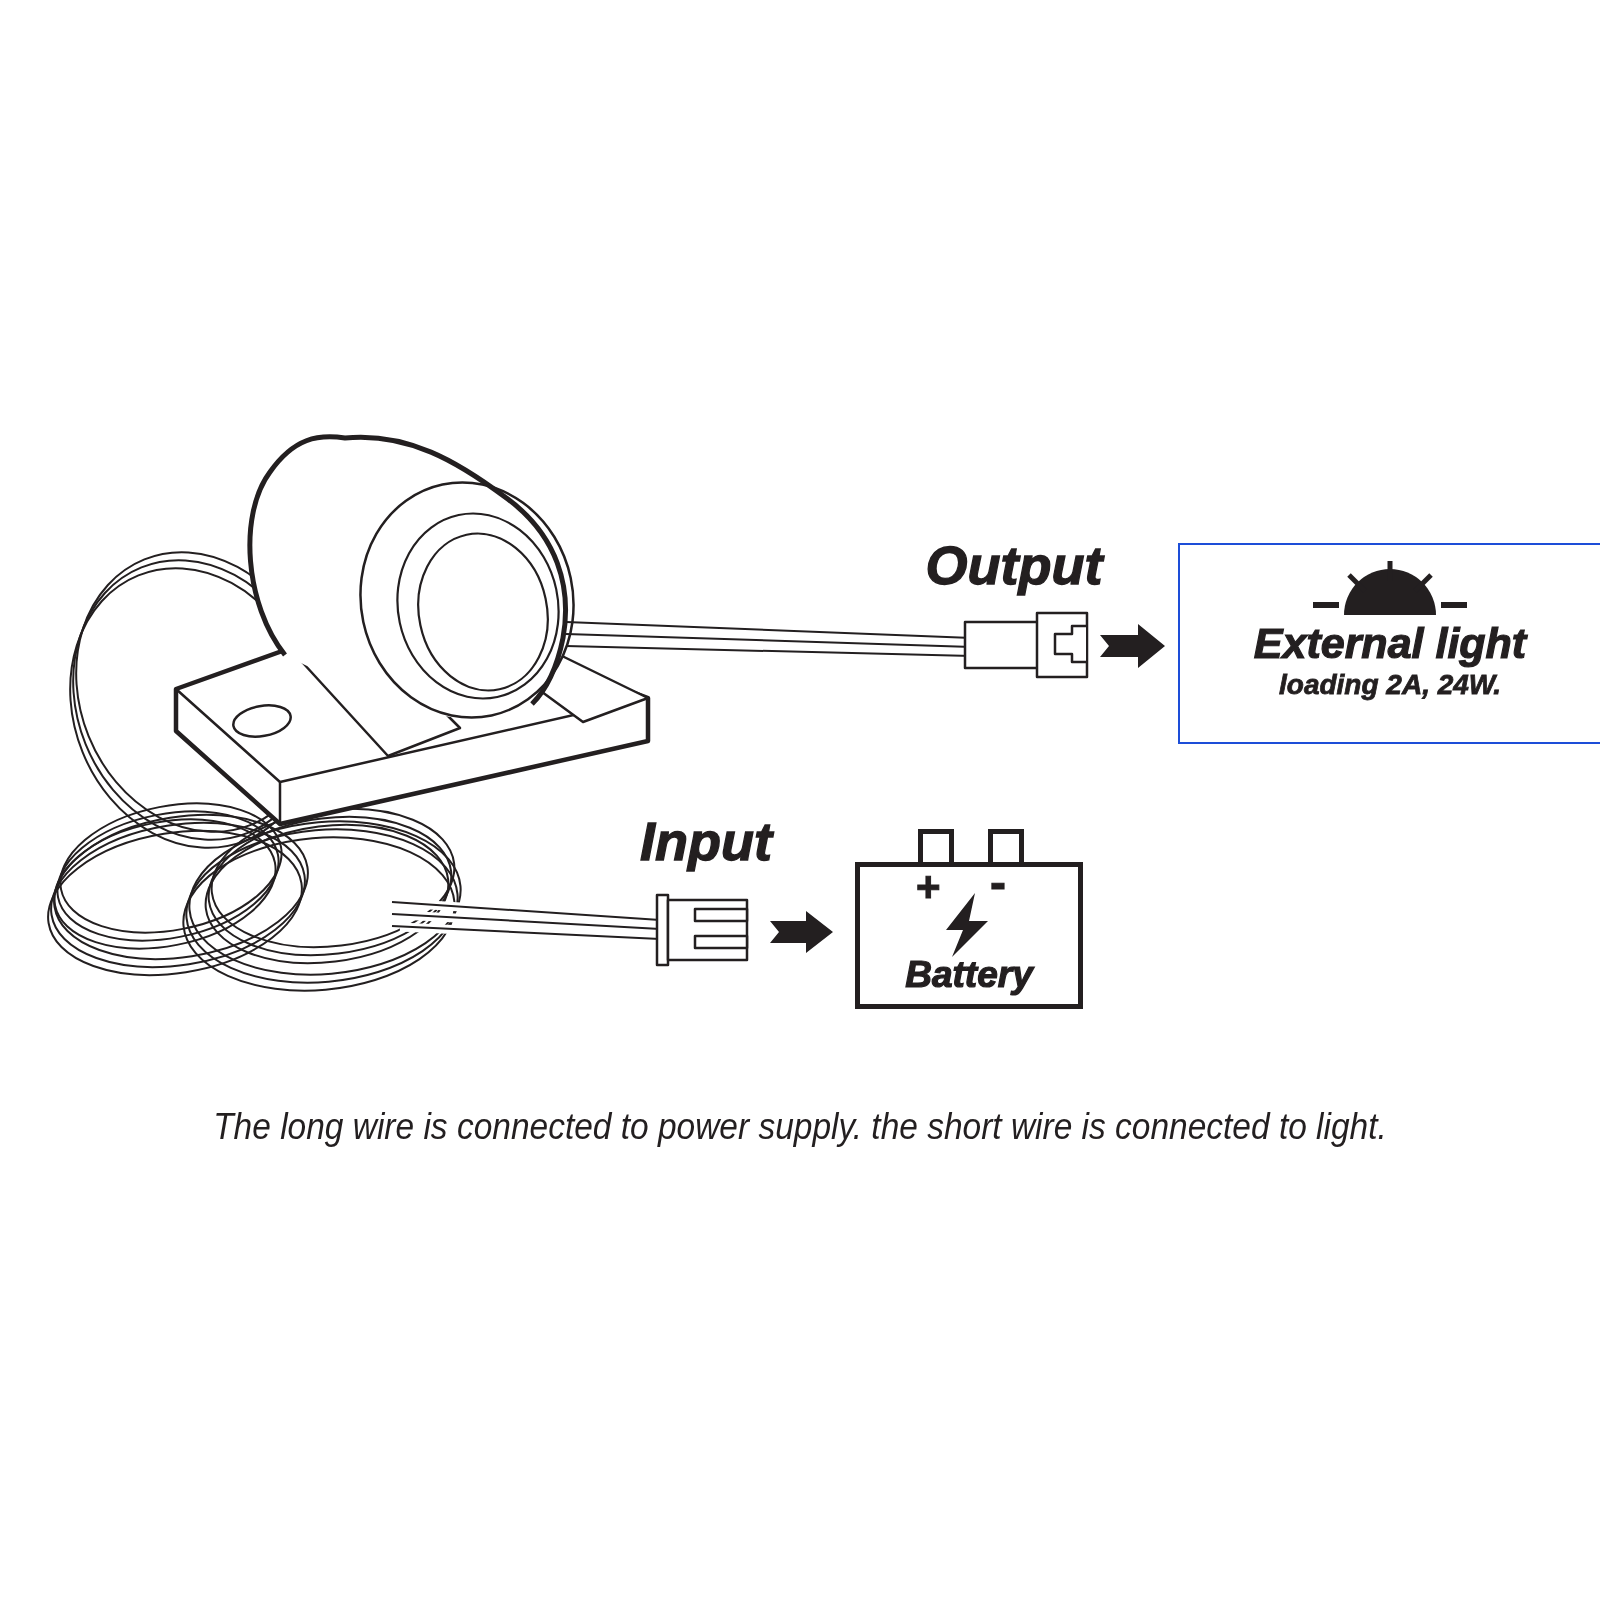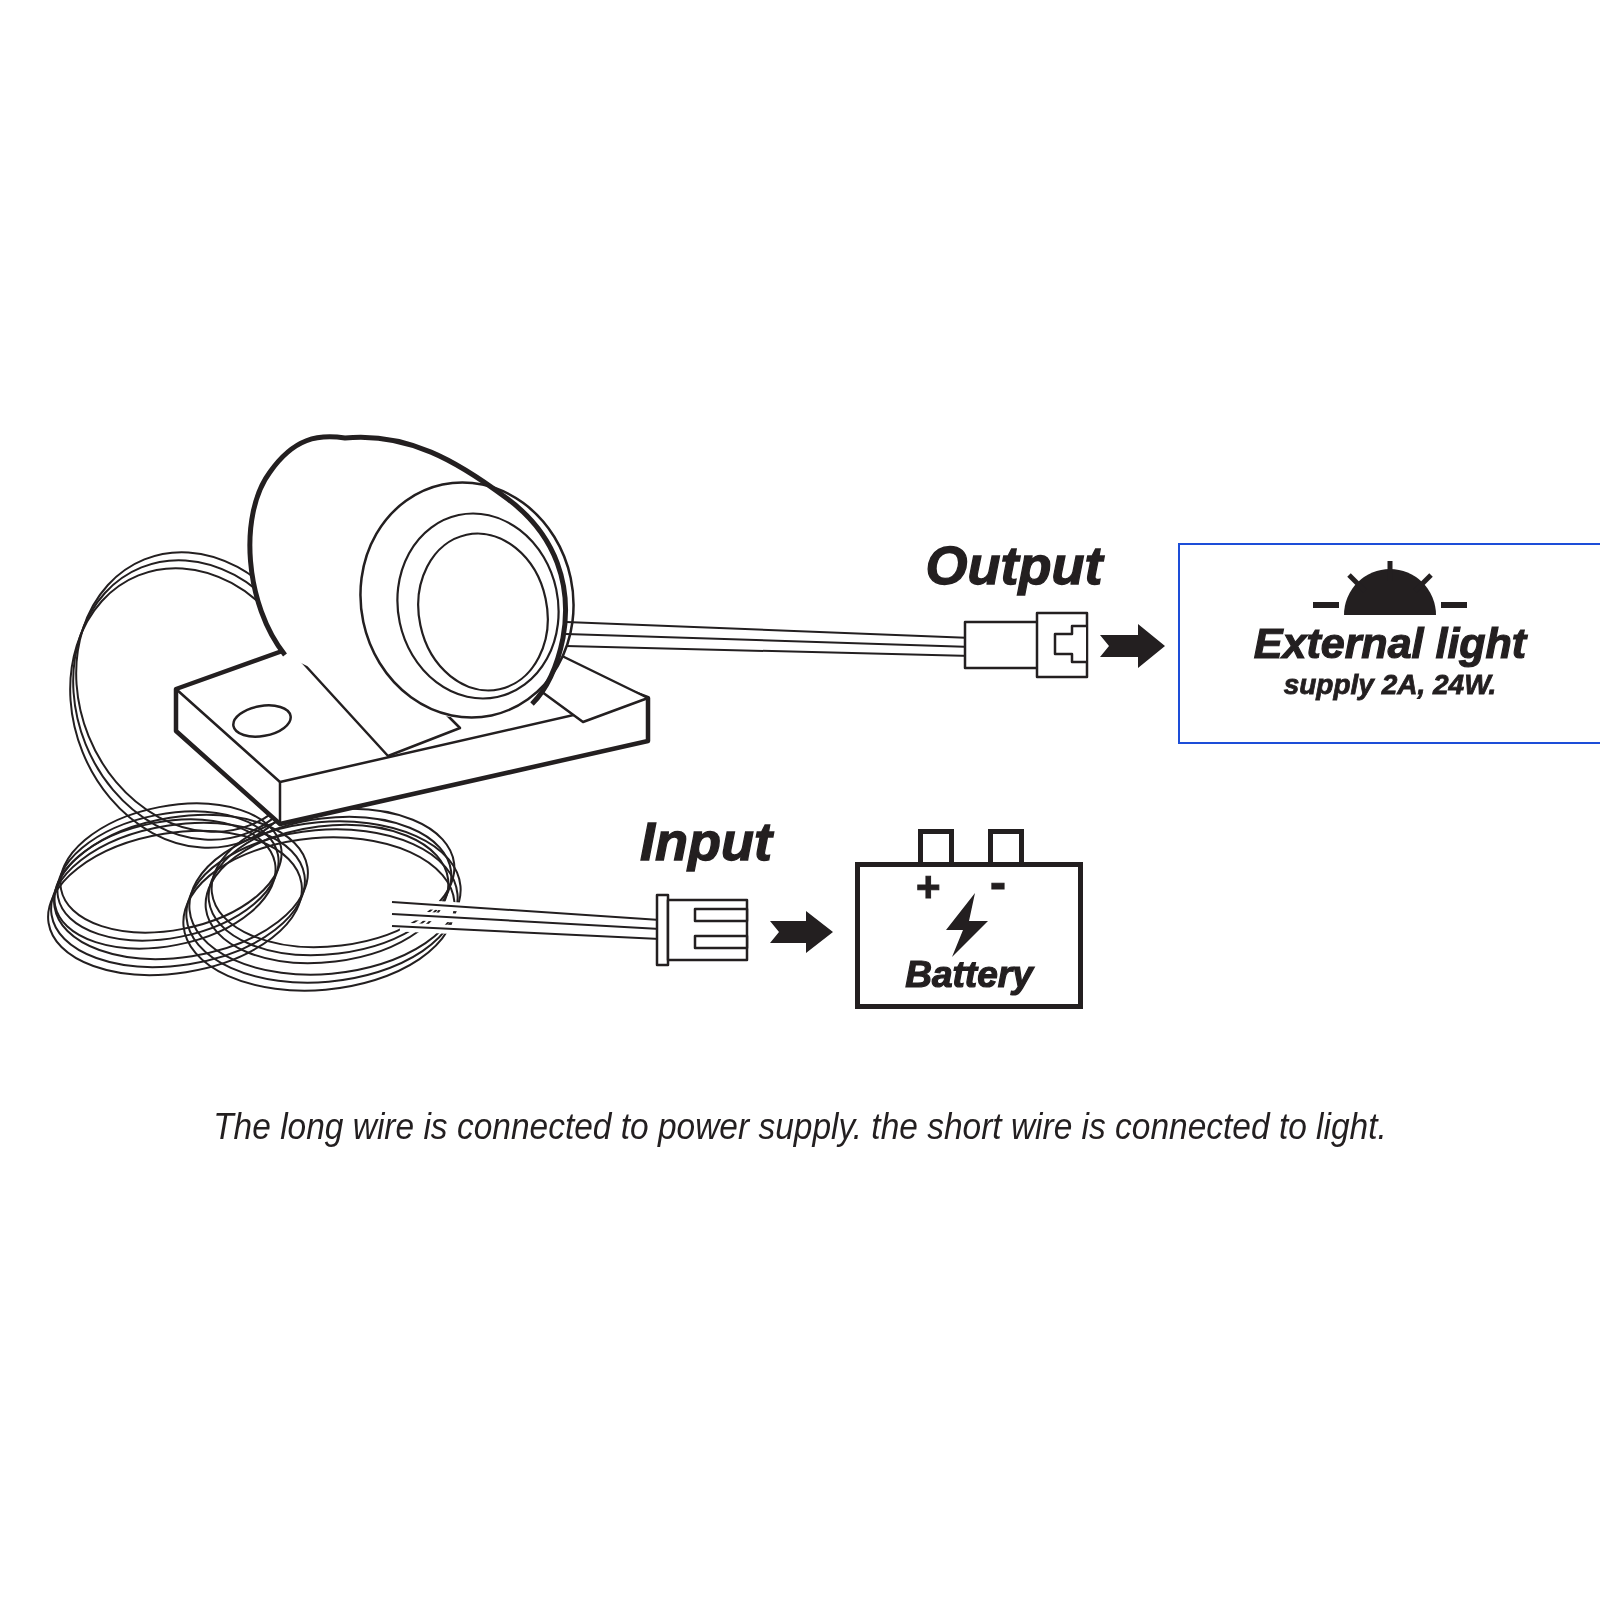--- a/index.html
+++ b/index.html
@@ -150,21 +150,21 @@
         <line x1="85" y1="6" x2="85" y2="26"></line>
         <line x1="44" y1="20" x2="60" y2="36"></line>
         <line x1="126" y1="20" x2="110" y2="36"></line>
       </g>
       <g stroke="#231f20" stroke-width="6" fill="none">
         <line x1="8" y1="50" x2="34" y2="50"></line>
         <line x1="136" y1="50" x2="162" y2="50"></line>
       </g>
     </svg>
     <div class="ext-title">External light</div>
-    <div class="ext-subtitle">supply 2A, 24W.</div>
+    <div class="ext-subtitle">loading 2A, 24W.</div>
   </div>
 
   <div class="battery-terminal terminal-pos"></div>
   <div class="battery-terminal terminal-neg"></div>
   <div class="battery-box">
     <span class="plus-sign">+</span>
     <span class="minus-sign">-</span>
     <svg class="bolt-svg" width="44" height="70" viewBox="0 0 44 70">
       <path d="M29,5 L0,42 L17,42 L6,69 L42,33 L23,33 Z" fill="#231f20"></path>
     </svg>

